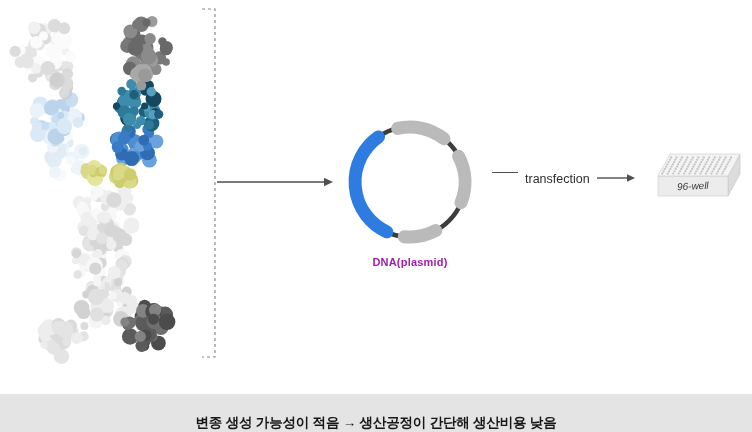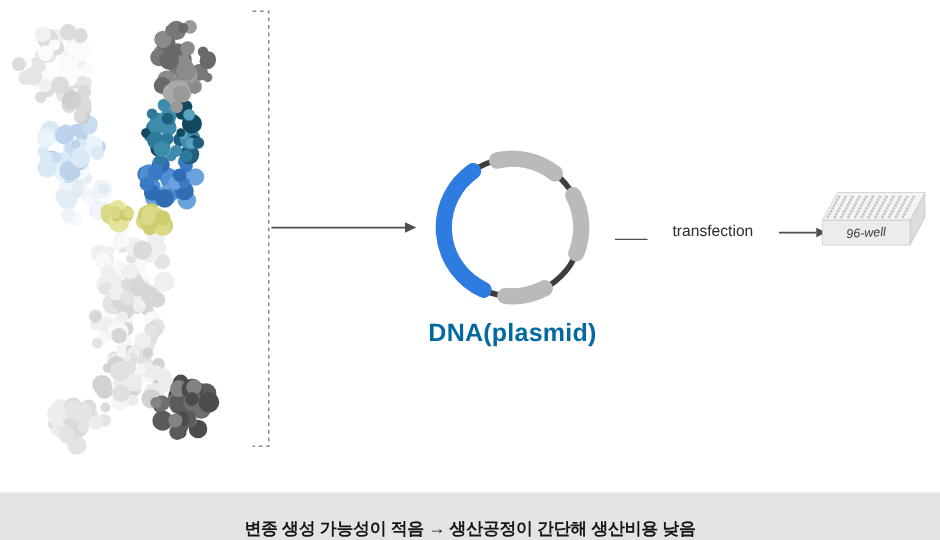--- a/index.html
+++ b/index.html
@@ -11,23 +11,23 @@
   .ring{fill:none;stroke:var(--plasmid_ring_dark,#3d3d3d);stroke-width:4.5}
   .seg{fill:none;stroke-width:13;stroke-linecap:round}
   .seg-blue{stroke:var(--plasmid_blue,#2e7ce0)}
   .seg-gray{stroke:var(--plasmid_segment_gray,#bababa)}
 
   .arrow-line{stroke:var(--arrow_gray,#4f4f4f);stroke-width:1.4}
   .arrow-head{fill:var(--arrow_gray,#4f4f4f)}
   .bracket{fill:none;stroke:#8a8a8a;stroke-width:1.2;stroke-dasharray:3 3}
 
   .plasmid-label{left:330px;top:256px;width:160px;text-align:center;
-    font-size:20px;font-weight:700;color:#0369a1;letter-spacing:.2px}
-
-  .transfection{left:492px;top:172px;height:20px;display:flex;align-items:flex-end;gap:20px}
+    font-size:11px;font-weight:700;color:#a21caf;letter-spacing:.2px}
+
+  .transfection{left:492px;top:172px;height:20px;display:flex;align-items:flex-start;gap:7px}
   .transfection .t-label{font-size:12.5px;color:#2e2e2e;font-weight:500}
   .t-line{width:26px;height:0;border-top:1.4px solid var(--arrow_gray,#4f4f4f)}
 
   #caption-bar{left:0;right:0;bottom:0;height:38px;background:var(--caption_bg,#e4e4e4);
     display:flex;align-items:flex-end;justify-content:center}
   #caption-bar span{font-size:13.5px;font-weight:700;color:var(--caption_text,#161616);
     letter-spacing:-.2px}
 
   .plate-top{fill:#f4f4f4;stroke:#c9c9c9;stroke-width:.6}
   .plate-front{fill:#ececec;stroke:#c9c9c9;stroke-width:.6}

